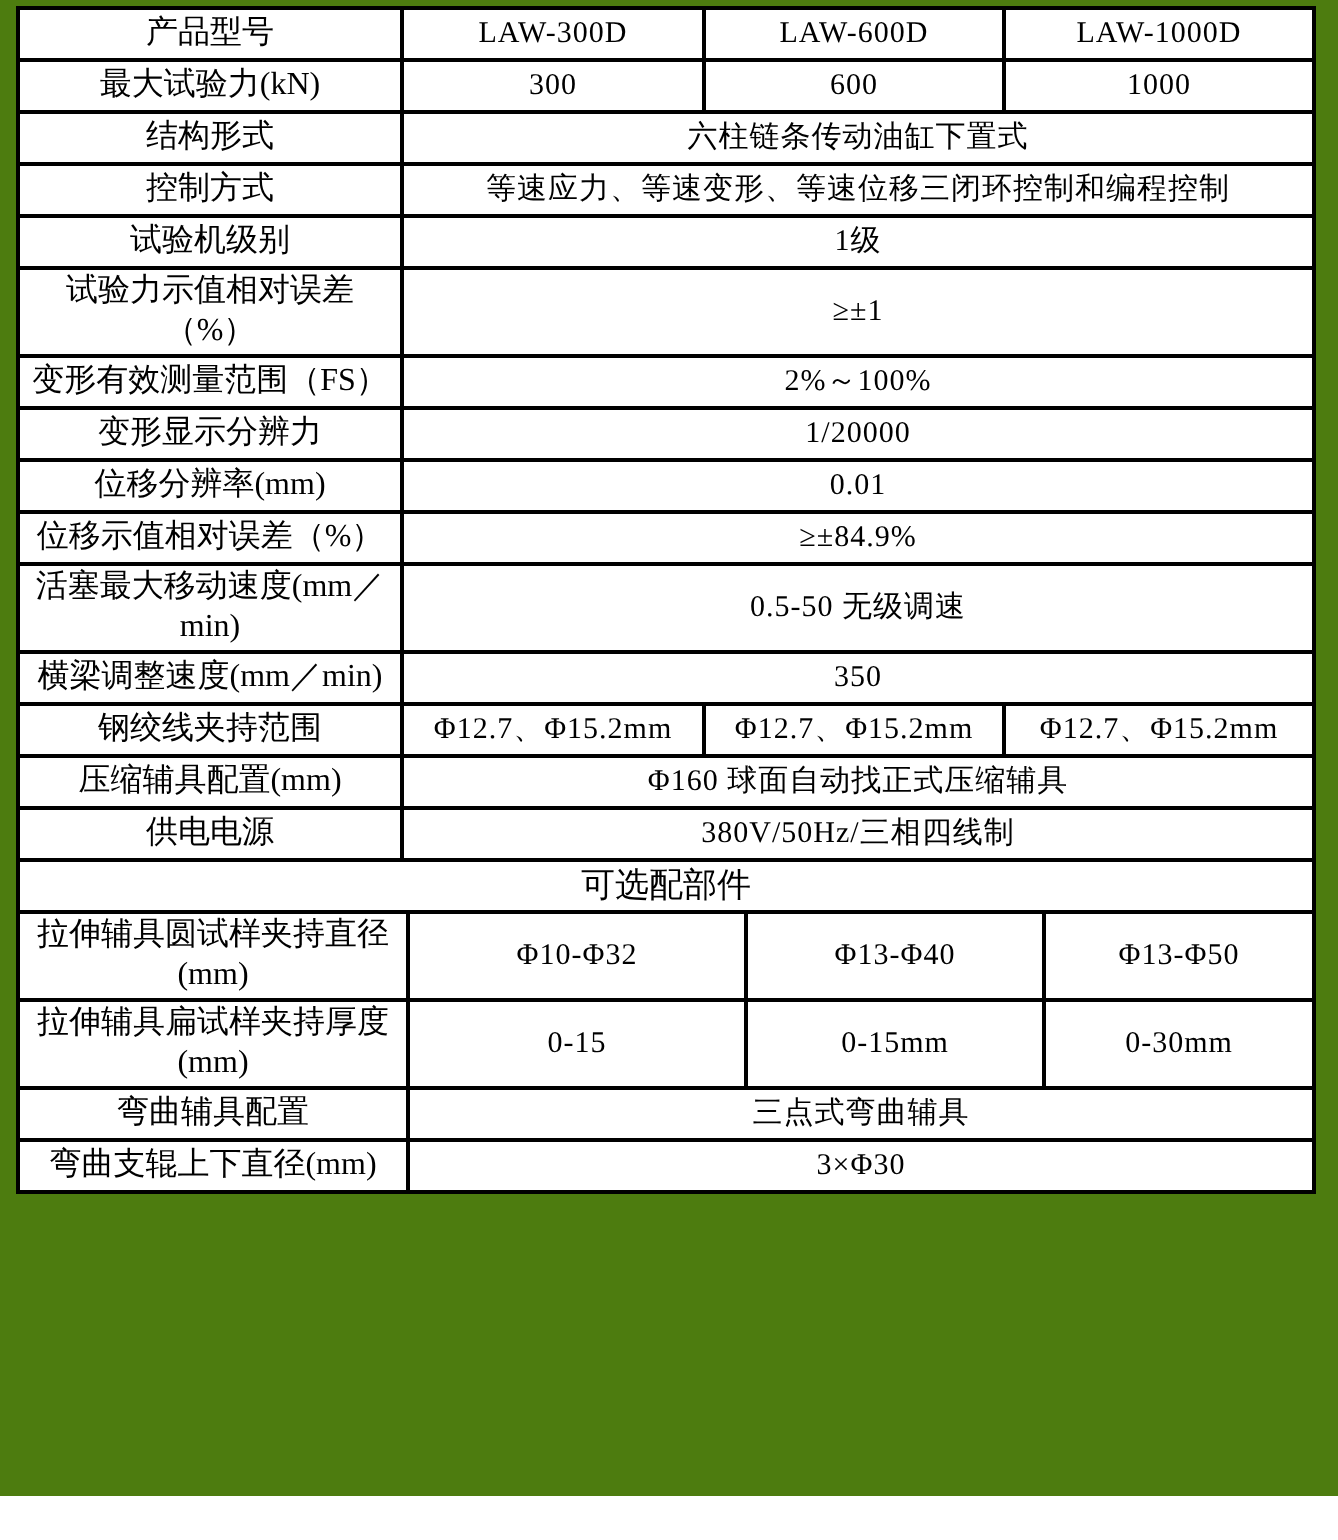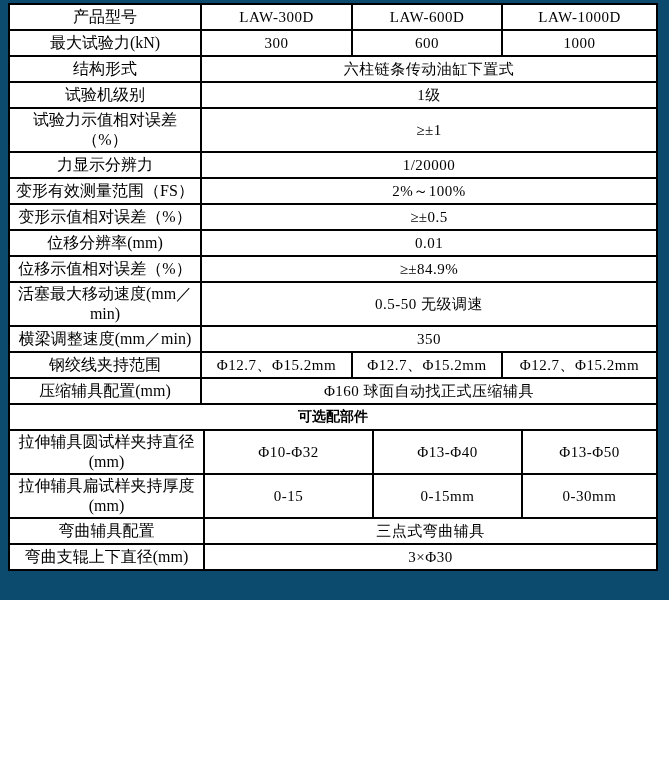--- a/index.html
+++ b/index.html
@@ -4,23 +4,23 @@
 <style>
   * { margin: 0; padding: 0; box-sizing: border-box; }
   html, body {
     width: 669px;
     background: #ffffff;
     font-family: "Liberation Serif", "DejaVu Serif", serif;
     color: #000000;
   }
   .page {
     width: 669px;
-    height: 600px;
+    height: 748px;
     padding: 3px 0 0 8px;
-    background: #0c4a6e;
+    background: #4d7c0f;
   }
   table {
     border-collapse: collapse;
     table-layout: fixed;
     width: 648px;
     background: #ffffff;
   }
   table.optional { margin-top: -2px; }
   td {
     border: 2px solid #000000;
@@ -29,22 +29,22 @@
     font-size: 16px;
     line-height: 1.25;
     height: 26px;
     padding: 1px 4px;
     overflow: hidden;
     word-break: break-all;
   }
   td.label { font-size: 16px; }
   td.value { font-size: 15px; letter-spacing: 0.5px; }
   tr.section-row td {
-    font-weight: bold;
-    font-size: 14px;
+    font-weight: normal;
+    font-size: 17px;
     height: 26px;
   }
 </style>
 </head>
 <body>
 
 <div class="page">
 
   <table class="main">
     <colgroup>
@@ -64,38 +64,38 @@
           <td class="label">最大试验力(kN)</td>
           <td class="value">300</td>
           <td class="value">600</td>
           <td class="value">1000</td>
         </tr>
         <tr>
           <td class="label">结构形式</td>
           <td class="value" colspan="3">六柱链条传动油缸下置式</td>
         </tr>
         <tr>
+          <td class="label">控制方式</td>
+          <td class="value" colspan="3">等速应力、等速变形、等速位移三闭环控制和编程控制</td>
+        </tr>
+        <tr>
           <td class="label">试验机级别</td>
           <td class="value" colspan="3">1级</td>
         </tr>
         <tr>
           <td class="label">试验力示值相对误差（%）</td>
           <td class="value" colspan="3">≥±1</td>
         </tr>
         <tr>
-          <td class="label">力显示分辨力</td>
-          <td class="value" colspan="3">1/20000</td>
-        </tr>
-        <tr>
           <td class="label">变形有效测量范围（FS）</td>
           <td class="value" colspan="3">2%～100%</td>
         </tr>
         <tr>
-          <td class="label">变形示值相对误差（%）</td>
-          <td class="value" colspan="3">≥±0.5</td>
+          <td class="label">变形显示分辨力</td>
+          <td class="value" colspan="3">1/20000</td>
         </tr>
         <tr>
           <td class="label">位移分辨率(mm)</td>
           <td class="value" colspan="3">0.01</td>
         </tr>
         <tr>
           <td class="label">位移示值相对误差（%）</td>
           <td class="value" colspan="3">≥±84.9%</td>
         </tr>
         <tr>
@@ -108,20 +108,24 @@
         </tr>
         <tr>
           <td class="label">钢绞线夹持范围</td>
           <td class="value">Φ12.7、Φ15.2mm</td>
           <td class="value">Φ12.7、Φ15.2mm</td>
           <td class="value">Φ12.7、Φ15.2mm</td>
         </tr>
         <tr>
           <td class="label">压缩辅具配置(mm)</td>
           <td class="value" colspan="3">Φ160 球面自动找正式压缩辅具</td>
+        </tr>
+        <tr>
+          <td class="label">供电电源</td>
+          <td class="value" colspan="3">380V/50Hz/三相四线制</td>
         </tr>
       </tbody>
     <tbody>
       <tr class="section-row">
         <td colspan="4">可选配部件</td>
       </tr>
     </tbody>
   </table>
 
   <table class="optional">

